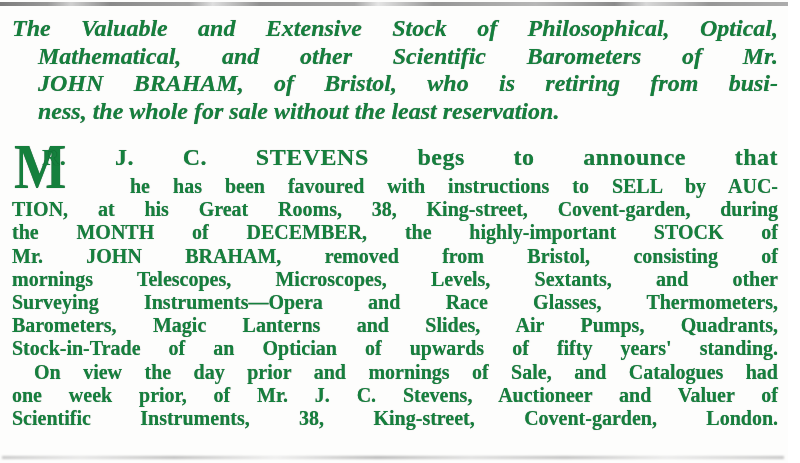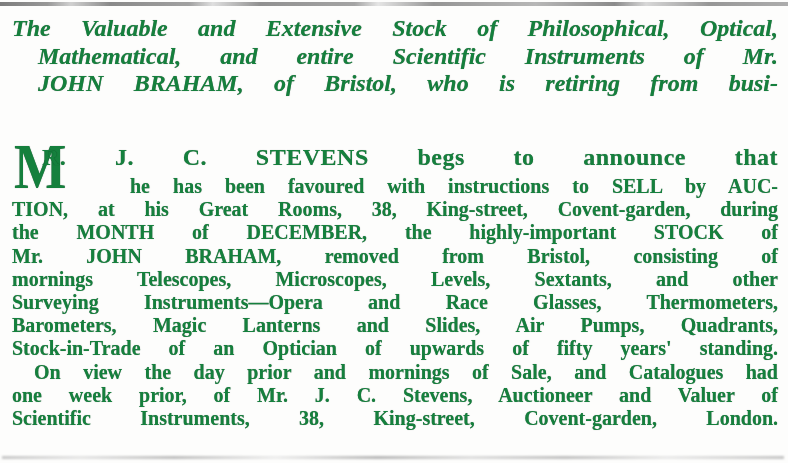--- a/index.html
+++ b/index.html
@@ -79,22 +79,23 @@
 </style>
 </head>
 <body>
 
 <div class="page">
 
   <div class="top-rule"></div>
 
   <div class="header">
     <div class="h-line">The Valuable and Extensive Stock of Philosophical, Optical,</div>
-    <div class="h-line indent">Mathematical, and entire Scientific Instruments of Mr.</div>
+    <div class="h-line indent">Mathematical, and other Scientific Barometers of Mr.</div>
     <div class="h-line indent">JOHN BRAHAM, of Bristol, who is retiring from busi-</div>
+    <div class="h-line indent last">ness, the whole for sale without the least reservation.</div>
   </div>
 
   <div class="drop-cap">M</div>
 
   <div class="body">
     <div class="lead">R. J. C. STEVENS begs to announce that</div>
     <div class="b-line hang">he has been favoured with instructions to SELL by AUC-</div>
     <div class="b-line">TION, at his Great Rooms, 38, King-street, Covent-garden, during</div>
     <div class="b-line">the MONTH of DECEMBER, the highly-important STOCK of</div>
     <div class="b-line">Mr. JOHN BRAHAM, removed from Bristol, consisting of</div>

